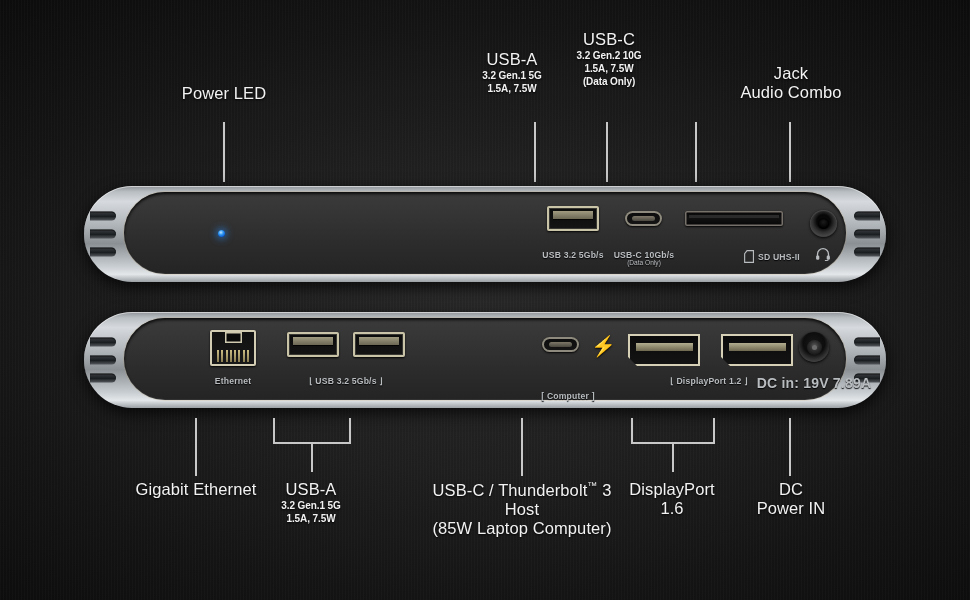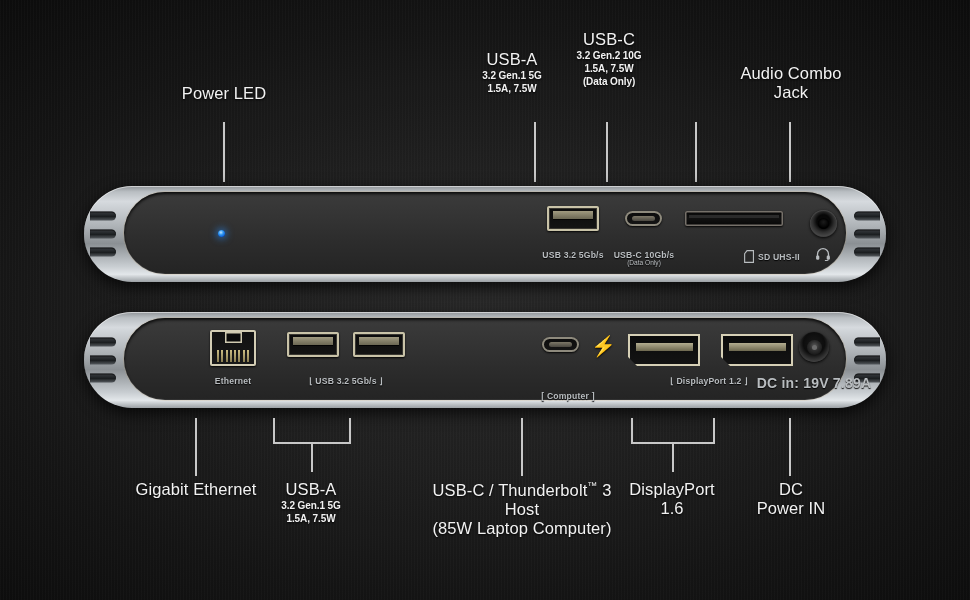--- a/index.html
+++ b/index.html
@@ -327,22 +327,22 @@
 
   <div class="callout" style="left:548px; top:30px; width:122px;">
     <span class="ttl">USB-C</span>
     <span class="sub">3.2 Gen.2 10G</span>
     <span class="sub">1.5A, 7.5W</span>
     <span class="sub">(Data Only)</span>
   </div>
 
 
   <div class="callout" style="left:731px; top:64px; width:120px;">
+    <span class="ttl">Jack</span>
     <span class="ttl">Audio Combo</span>
-    <span class="ttl">Jack</span>
   </div>
 
   <div class="leader" style="left:223px; top:122px; height:60px;"></div>
   <div class="leader" style="left:534px; top:122px; height:60px;"></div>
   <div class="leader" style="left:606px; top:122px; height:60px;"></div>
   <div class="leader" style="left:695px; top:122px; height:60px;"></div>
   <div class="leader" style="left:789px; top:122px; height:60px;"></div>
 
   <div class="dock" style="left:84px; top:186px; width:802px;">
     <div class="shell"></div>

